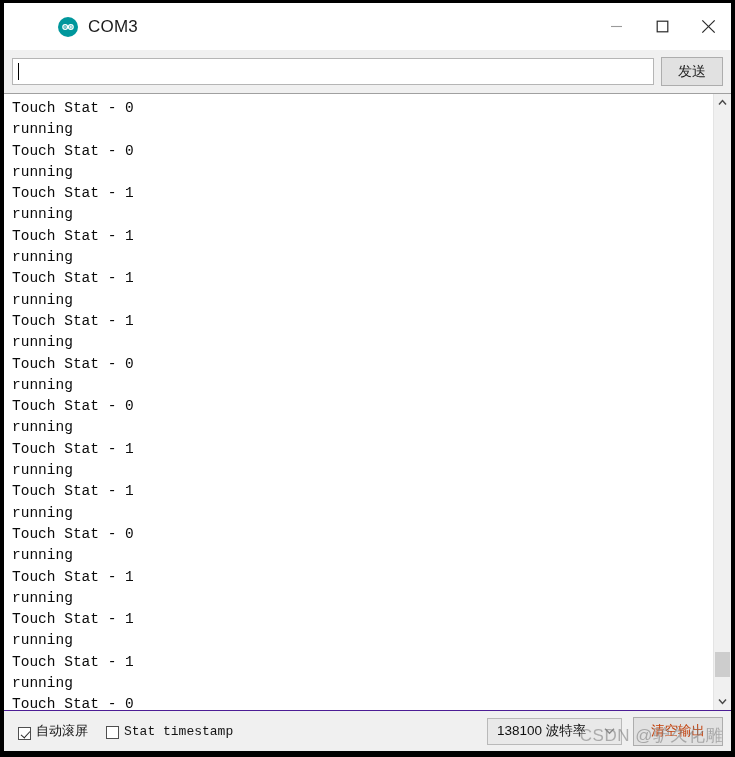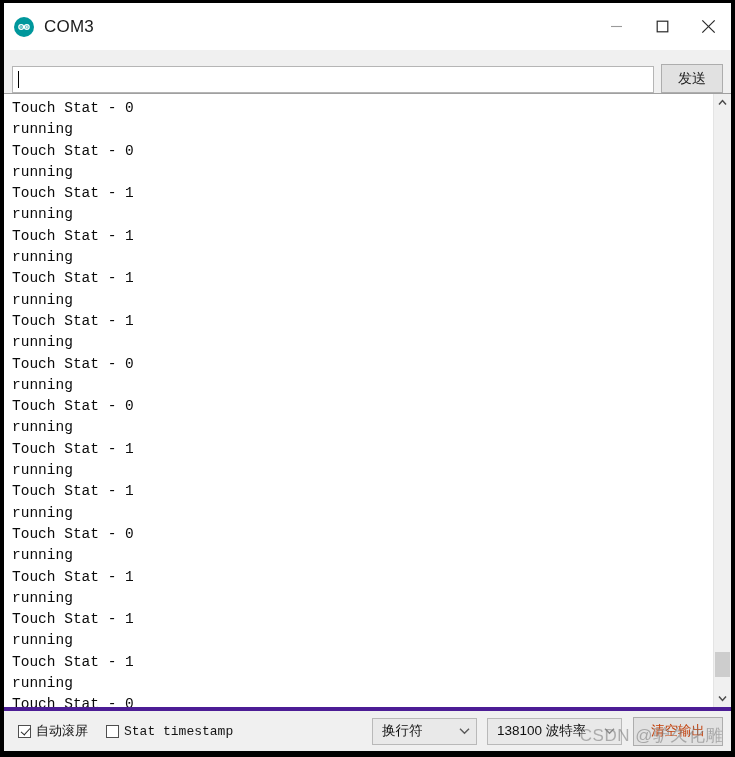--- a/index.html
+++ b/index.html
@@ -28,20 +28,21 @@
   }
 
   
   .titlebar {
     height: 47px;
     background: #ffffff;
     display: flex;
     align-items: center;
     flex: 0 0 auto;
     position: relative;
+    margin-left: 44px;
   }
   .title-left {
     display: flex;
     align-items: center;
     padding-left: 10px;
     gap: 10px;
   }
   .app-icon {
     width: 20px;
     height: 20px;
@@ -75,21 +76,21 @@
     cursor: default;
   }
   .win-btn svg { display: block; }
 
   
   .sendbar {
     flex: 0 0 auto;
     height: 43px;
     background: #f0f0f0;
     display: flex;
-    align-items: flex-end;
+    align-items: center;
     padding: 0 8px;
     box-sizing: border-box;
     gap: 7px;
   }
   .send-input {
     flex: 1 1 auto;
     height: 27px;
     background: #ffffff;
     border: 1px solid #b5b5b5;
     box-sizing: border-box;
@@ -121,21 +122,21 @@
     cursor: default;
     font-family: "Liberation Sans", sans-serif;
   }
 
   
   .console-wrap {
     flex: 1 1 auto;
     position: relative;
     background: #ffffff;
     border-top: 1px solid #a0a0a0;
-    border-bottom: 4px solid #4c1d95;
+    border-bottom: 1px solid #4c1d95;
     display: flex;
     overflow: hidden;
   }
   .console {
     flex: 1 1 auto;
     overflow: hidden;
     padding: 4px 0 0 8px;
     box-sizing: border-box;
     font-family: "Liberation Mono", "DejaVu Sans Mono", monospace;
     font-size: 14.5px;
@@ -180,21 +181,21 @@
     height: 40px;
     background: #f0f0f0;
     display: flex;
     align-items: center;
     padding: 0 8px 0 14px;
     box-sizing: border-box;
     position: relative;
   }
   .chk-group {
     display: flex;
-    align-items: center;
+    align-items: flex-end;
     gap: 5px;
     margin-right: 18px;
     cursor: default;
   }
   .chkbox {
     width: 13px;
     height: 13px;
     border: 1px solid #4f4f4f;
     background: #ffffff;
     box-sizing: border-box;
@@ -347,28 +348,20 @@
       <span class="chk-label">自动滚屏</span>
     </div>
 
     <div class="chk-group">
       <span class="chkbox" id="chk-timestamp"></span>
       <span class="chk-label mono">Stat timestamp</span>
     </div>
 
     <div class="sb-spacer"></div>
 
-    <div class="combo" id="combo-newline">
-      <span class="cv">换行符</span>
-      <span class="chev">
-        <svg width="11" height="8" viewBox="0 0 11 8">
-          <polyline points="1,1.8 5.5,6.2 10,1.8" fill="none" stroke="#5a5a5a" stroke-width="1.4"></polyline>
-        </svg>
-      </span>
-    </div>
 
     <div class="combo" id="combo-baud">
       <span class="cv">138100 波特率</span>
       <span class="chev">
         <svg width="11" height="8" viewBox="0 0 11 8">
           <polyline points="1,1.8 5.5,6.2 10,1.8" fill="none" stroke="#8b8b8b" stroke-width="1.4"></polyline>
         </svg>
       </span>
     </div>
 

